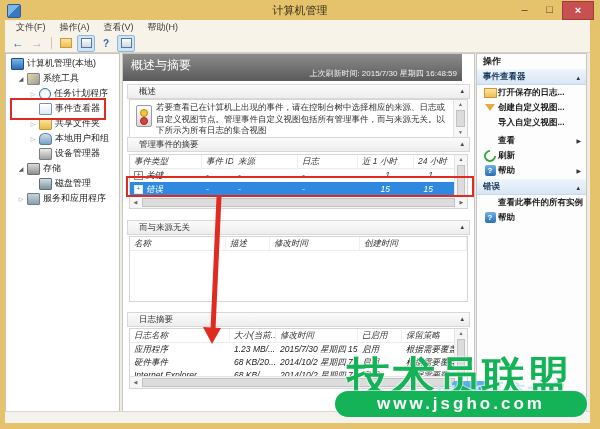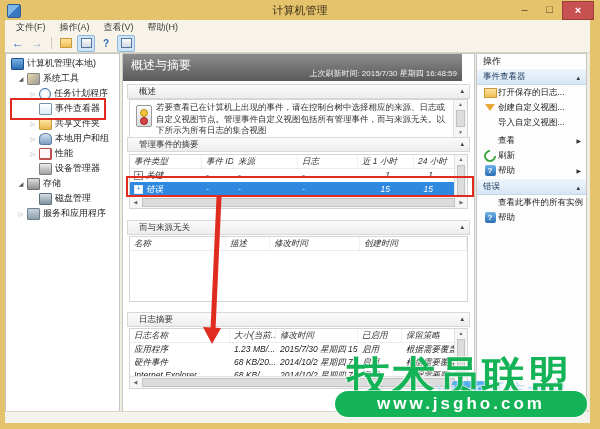--- a/index.html
+++ b/index.html
@@ -81,21 +81,21 @@
   .trow{height:13px;font-size:8.5px;color:#222;}
   .trow > div{padding-left:4px;line-height:13px;overflow:hidden;white-space:nowrap;}
   .num{text-align:right;padding-right:24px !important;}
   .trow.sel{background:#2f89e0;color:#fff;height:14px;}
   .plusbox{display:inline-block;width:7px;height:7px;border:1px solid #888;background:#fff;color:#444;
            font-size:7px;line-height:6px;text-align:center;vertical-align:middle;margin-right:3px;}
   .sel .plusbox{border-color:#dfeaf6;color:#2f89e0;}
   .mev{position:absolute;right:0;top:0;bottom:11px;width:12px;}
   .me-rows{position:absolute;left:0;right:12px;top:0;}
   
-  .acts{position:absolute;left:471px;right:3px;top:0;bottom:0;background:#fdfdfd;border:1px solid #c6c6c6;overflow:hidden;}
+  .acts{position:absolute;left:471px;right:3px;top:0;bottom:0;background:#fdfdfd;border:1px solid #c6c6c6;overflow:hidden;font-weight:bold;}
   .acts-title{height:14px;line-height:14px;padding-left:6px;font-size:9px;color:#222;}
   .acts-sec{height:15px;line-height:15px;background:linear-gradient(#eef5fc,#d7e6f5);
             border-top:1px solid #fff;border-bottom:1px solid #c8d8ea;padding-left:6px;
             font-size:8.5px;color:#17365a;position:relative;}
   .acts-sec::after{content:"▴";position:absolute;right:6px;top:1px;font-size:7px;color:#333;}
   .aitem{height:15px;display:flex;align-items:center;font-size:8.5px;color:#222;padding-left:5px;position:relative;}
   .aitem .islot{width:16px;flex:none;display:flex;justify-content:center;}
   .aitem.sub::after{content:"▶";position:absolute;right:5px;font-size:6px;color:#333;}
   .ai-folder{width:11px;height:8px;background:linear-gradient(#ffe1a0,#eebf55);border:1px solid #c79b3b;}
   .ai-filter{width:0;height:0;border-left:5px solid transparent;border-right:5px solid transparent;border-top:7px solid #e8a93a;}
@@ -182,25 +182,20 @@
       <span class="exp exp-closed"></span>
       <span class="tico ic-folder"></span>
       <span>共享文件夹</span>
     </div>
     <div class="titem lv2">
       <span class="exp exp-closed"></span>
       <span class="tico ic-users"></span>
       <span>本地用户和组</span>
     </div>
     <div class="titem lv2">
-      <span class="exp exp-closed"></span>
-      <span class="tico ic-perf"></span>
-      <span>性能</span>
-    </div>
-    <div class="titem lv2">
       <span class="exp"></span>
       <span class="tico ic-device"></span>
       <span>设备管理器</span>
     </div>
     <div class="titem lv1">
       <span class="exp exp-open"></span>
       <span class="tico ic-storage"></span>
       <span>存储</span>
     </div>
     <div class="titem lv2">

